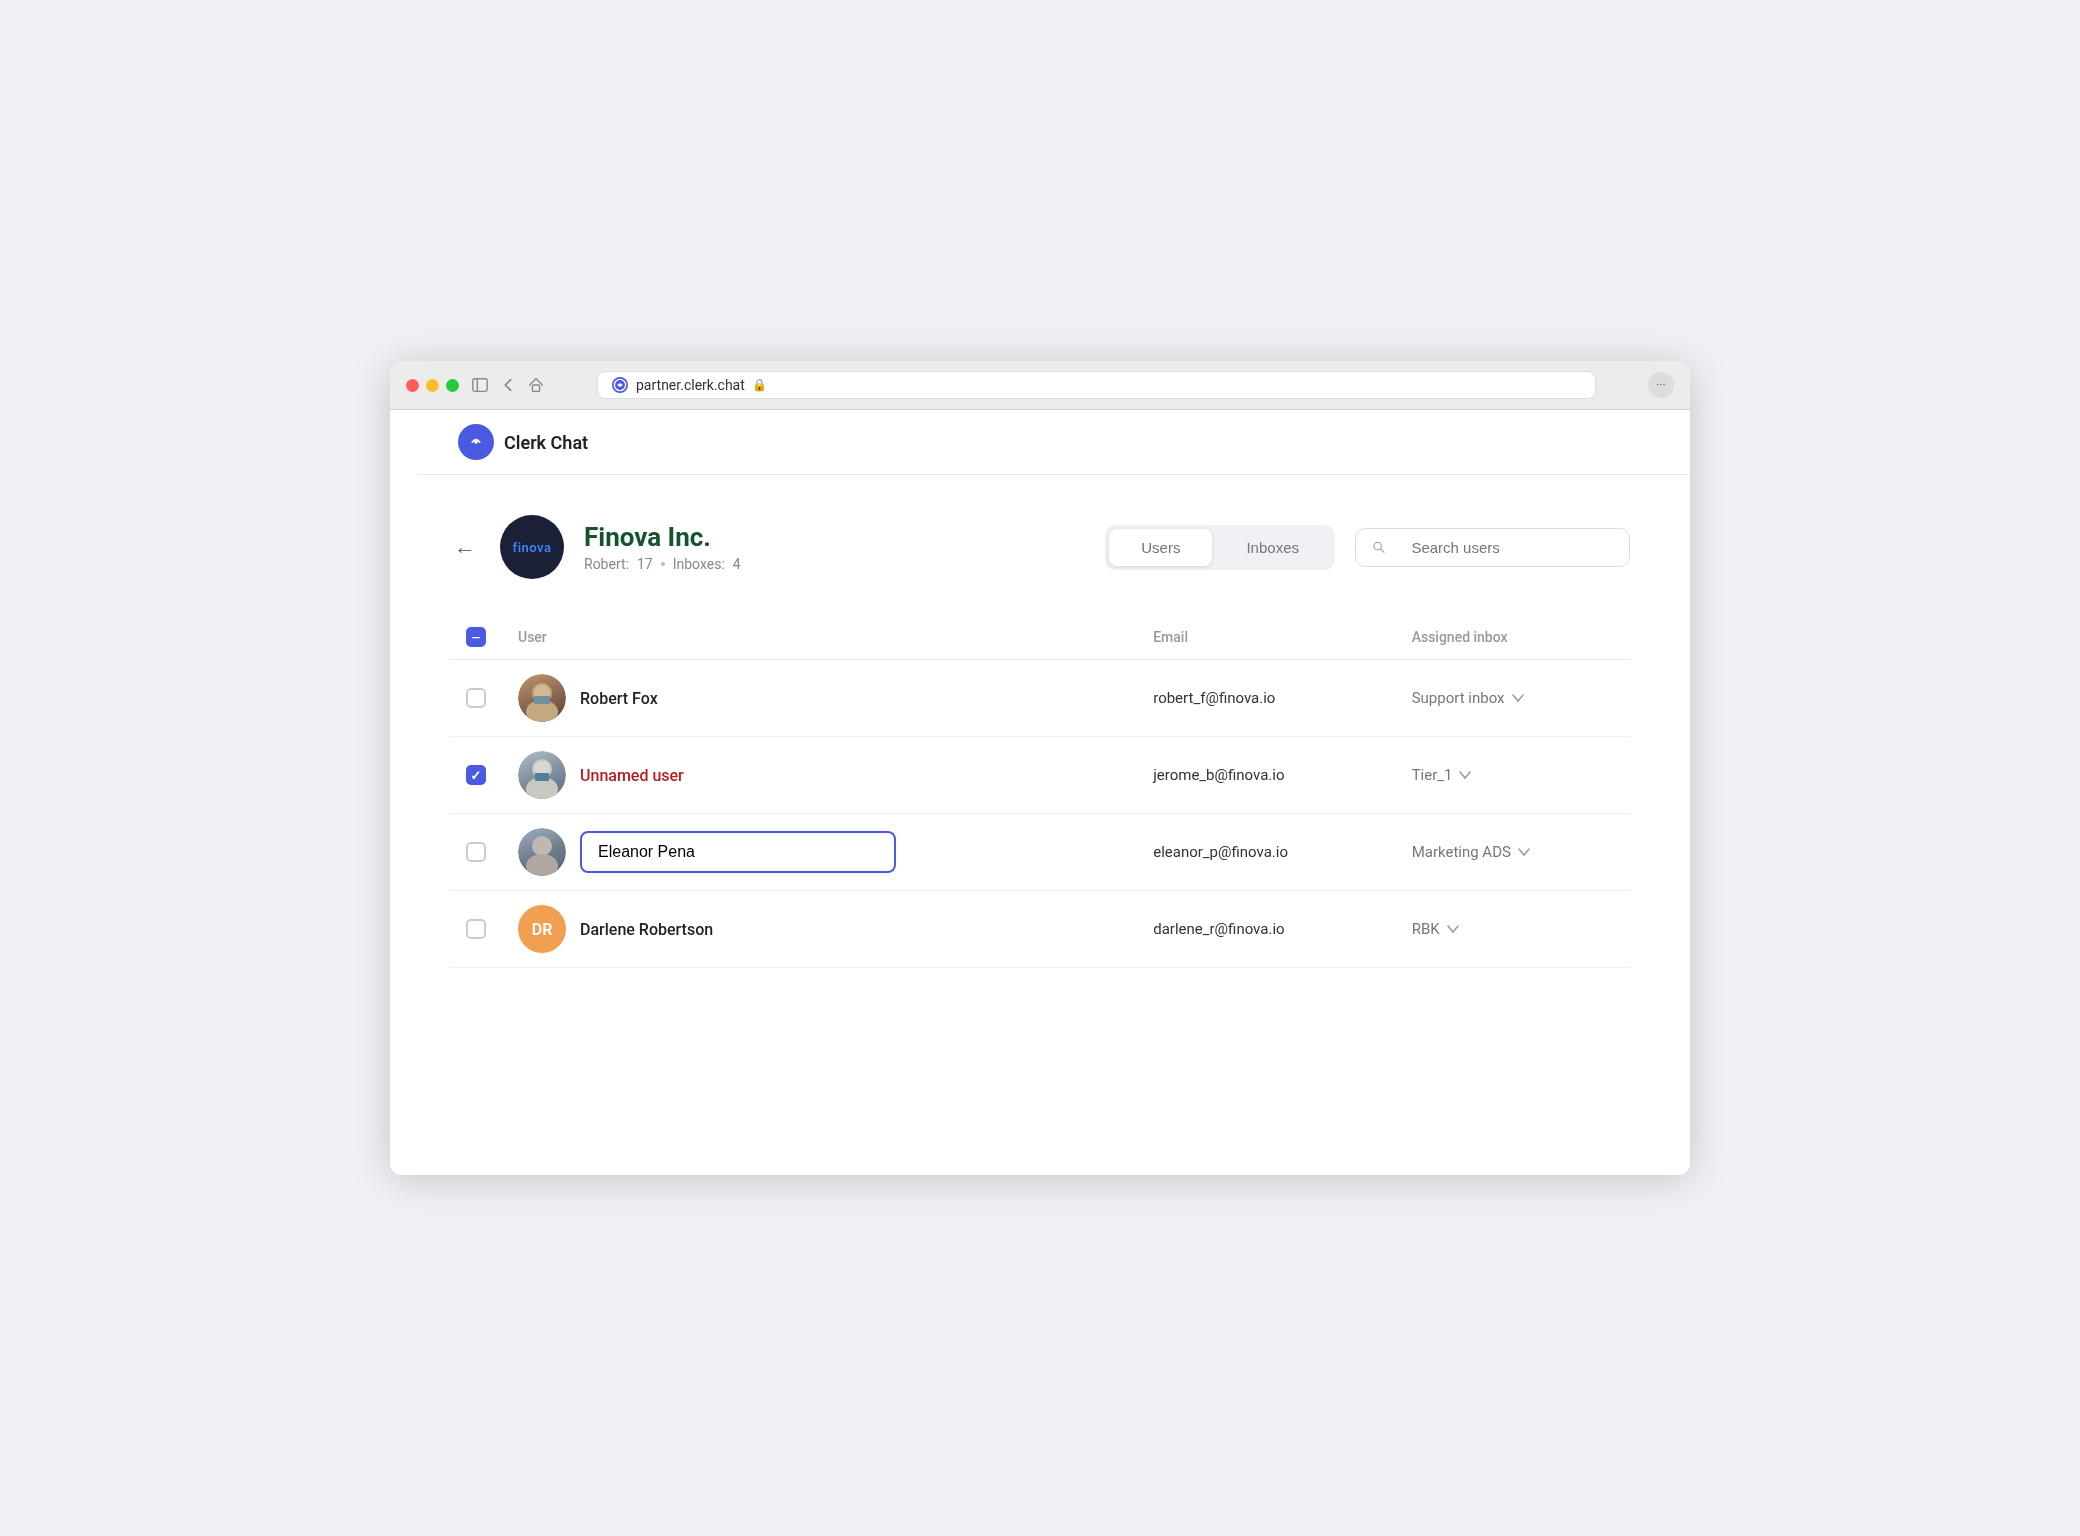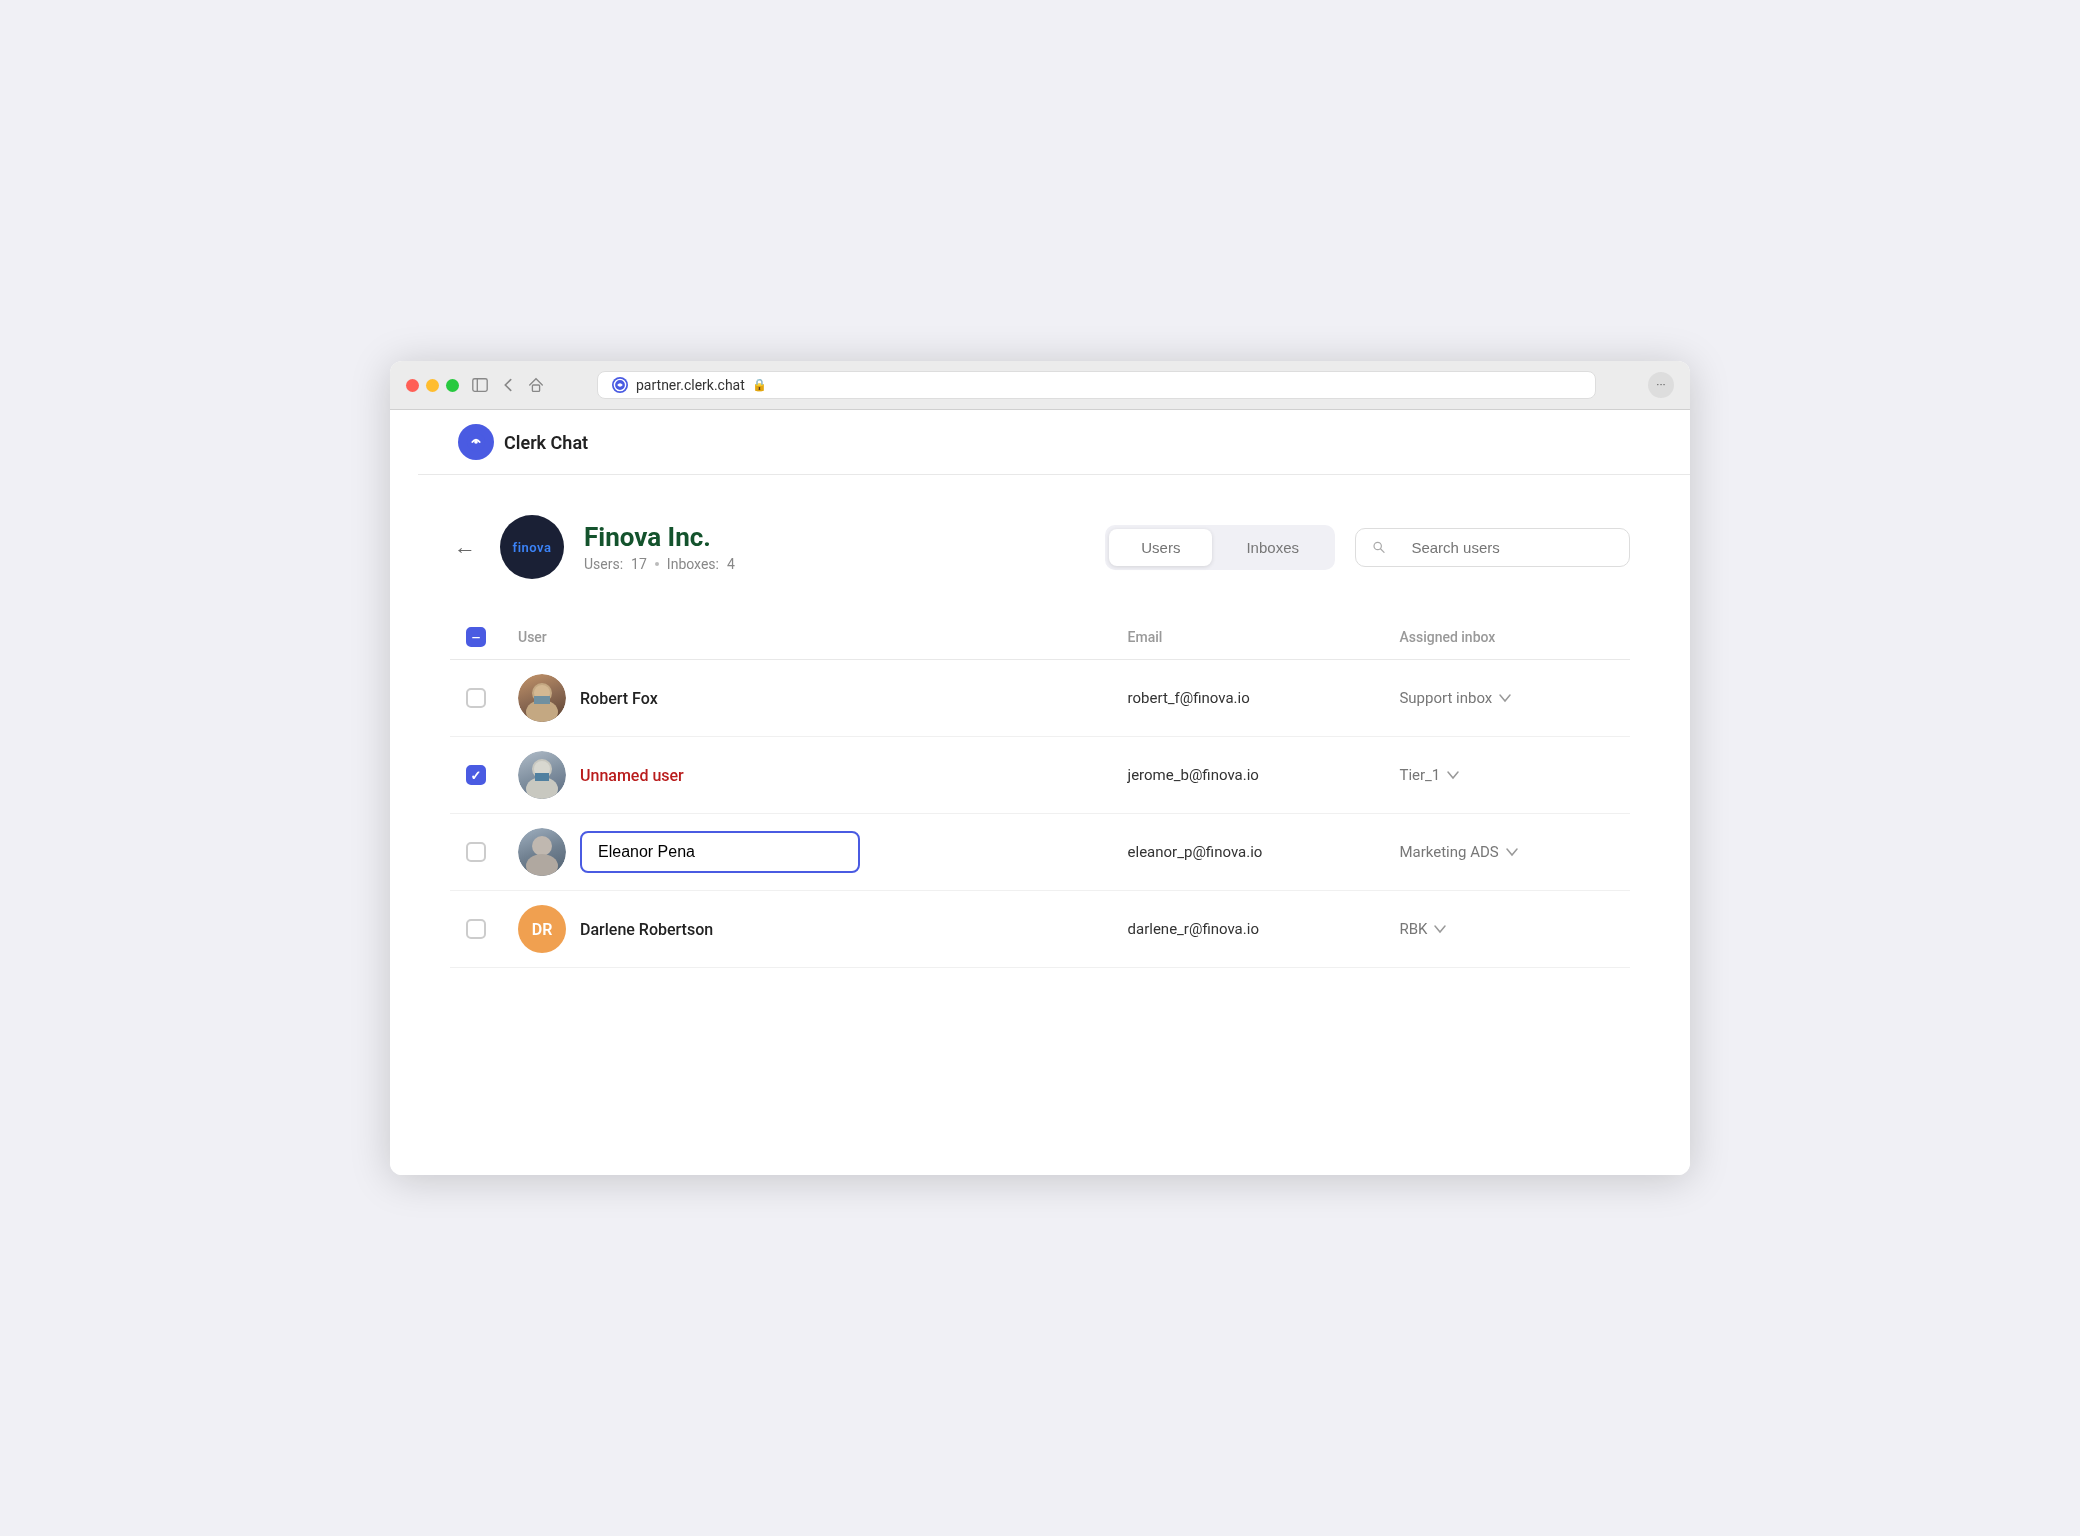--- a/index.html
+++ b/index.html
@@ -381,21 +381,21 @@
       width: 14px;
       height: 14px;
     }
 
     .name-input {
       border: 2px solid #4a5be2;
       border-radius: 8px;
       padding: 10px 16px;
       font-size: 16px;
       outline: none;
-      width: 280px;
+      width: 316px;
     }
   </style>
 </head>
 <body>
 
 <div class="browser-window">
 
   <div class="browser-chrome">
     <div class="browser-controls">
       <div class="traffic-lights">
@@ -446,21 +446,21 @@
   <div class="main-content">
 
     <div class="company-header">
       <button class="back-btn">←</button>
       <div class="company-logo">
         <span>finova</span>
       </div>
       <div class="company-info">
         <div class="company-name">Finova Inc.</div>
         <div class="company-meta">
-          <span>Users:</span>
+          <span>Robert:</span>
           <span>17</span>
           <span class="dot"></span>
           <span>Inboxes:</span>
           <span>4</span>
         </div>
       </div>
       <div class="tab-group">
         <button class="tab-btn active">Users</button>
         <button class="tab-btn inactive">Inboxes</button>
       </div>

